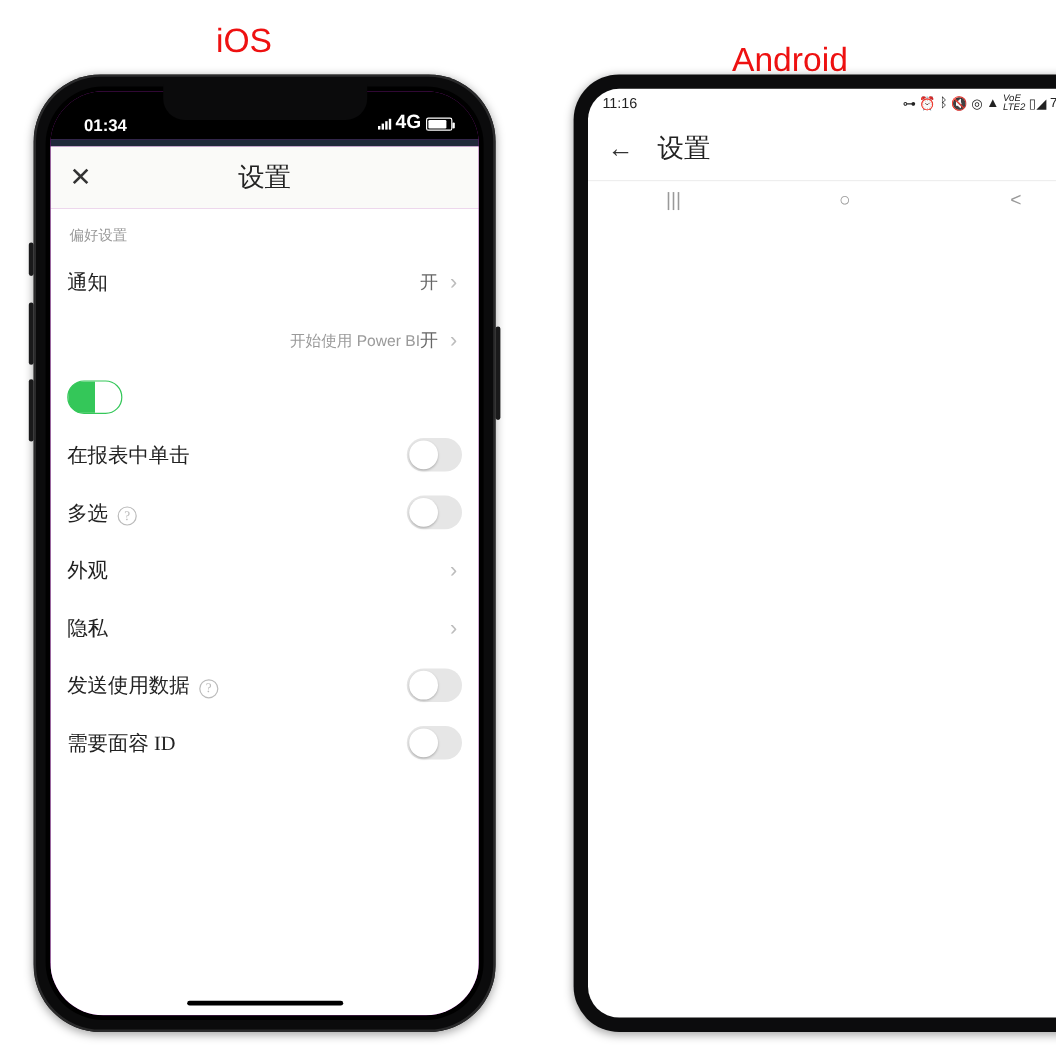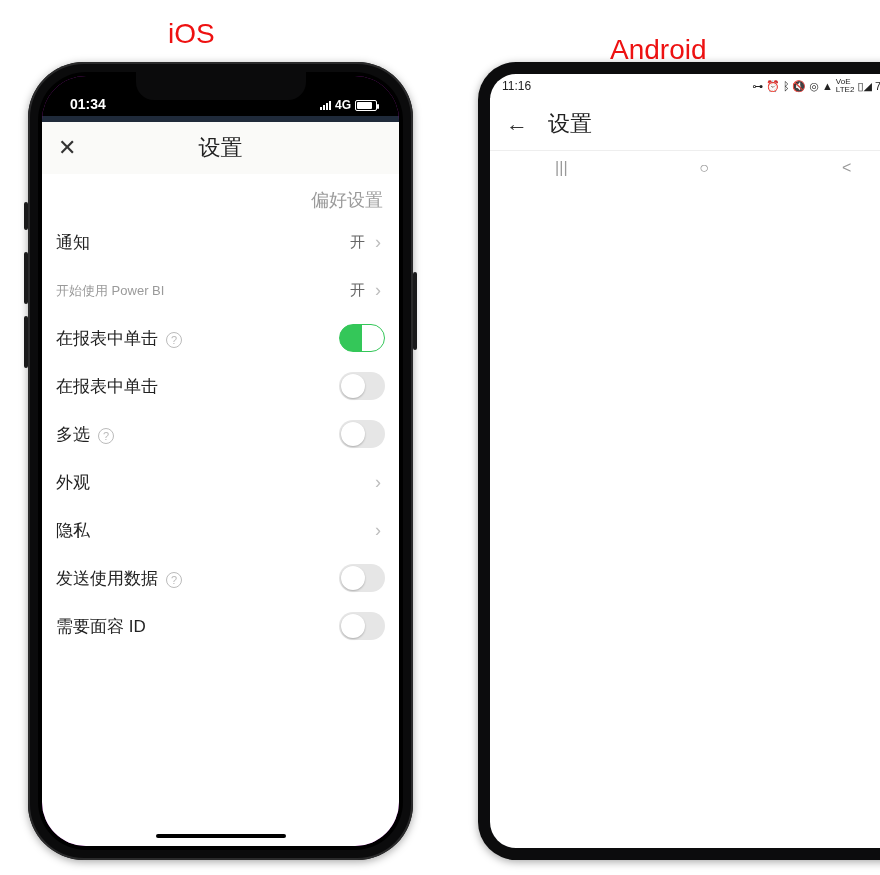--- a/index.html
+++ b/index.html
@@ -72,21 +72,21 @@
   border-top: 1px solid #eee; color: #999;
 }
 .android .navbtn { width: 60px; text-align: center; font-size: 16px; }
 
 
 .ios-status {
   height: 40px; background: #000; color: #fff;
   display: flex; align-items: flex-end; justify-content: space-between;
   padding: 0 22px 4px 28px; font-size: 14px; font-weight: 600;
 }
-.ios-status .right { display: flex; align-items: center; gap: 4px; font-size: 12px; }
+.ios-status .right { display: flex; align-items: center; gap: 4px; font-size: 16px; }
 .ios-nav-thin { height: 6px; background: #1f2a3a; }
 
 .and-status {
   height: 24px; display: flex; align-items: center; justify-content: space-between;
   padding: 0 12px; font-size: 12px; color: #222;
 }
 .and-status .tray { display: flex; align-items: center; gap: 3px; font-size: 11px; }
 
 
 .app-header {
@@ -95,29 +95,29 @@
 }
 .app-header.android-h { background: #fff; }
 .app-header .back { width: 28px; color: #333; font-size: 22px; }
 .app-header .title { flex: 1; text-align: center; font-size: 22px; color: #222; font-weight: 400; }
 .app-header .title.left { text-align: left; padding-left: 14px; font-size: 22px; }
 .app-header .spacer { width: 28px; }
 
 
 .list { flex: 1; overflow: hidden; background: #fff; }
 .section-hdr {
-  padding: 14px 16px 6px; color: #9b9b9b; font-size: 18px; text-align: right;
+  padding: 14px 16px 6px; color: #9b9b9b; font-size: 12px;
 }
 .row {
   display: flex; align-items: center; min-height: 48px;
   padding: 8px 14px; border-bottom: 0 solid transparent;
 }
 .row .labels { flex: 1; min-width: 0; }
-.row .primary { font-size: 17px; color: #222; }
-.row .secondary { font-size: 13px; color: #9a9a9a; margin-top: 2px; }
+.row .primary { font-size: 17px; color: #222; font-family: Liberation Serif, serif; }
+.row .secondary { font-size: 13px; color: #9a9a9a; margin-top: 2px; text-align: right; }
 .row .value { font-size: 15px; color: #666; margin-right: 6px; }
 .row .chev { color: #bdbdbd; font-size: 18px; width: 14px; text-align: center; }
 .row .help {
   display: inline-flex; width: 16px; height: 16px; border: 1.2px solid #bbb;
   border-radius: 50%; color: #bbb; font-size: 11px; align-items: center; justify-content: center;
   margin-left: 8px;
 }
 
 
 .ios-toggle {
@@ -142,21 +142,21 @@
 .batt .fill { position:absolute; inset:1px 4px 1px 1px; background:#fff; border-radius:1px;}
 .sigbars { display:inline-flex; align-items:flex-end; gap:1px; height:10px;}
 .sigbars i { width:2px; background:#fff; display:block;}
 .sigbars i:nth-child(1){height:3px}.sigbars i:nth-child(2){height:5px}
 .sigbars i:nth-child(3){height:7px}.sigbars i:nth-child(4){height:9px}
 </style>
 </head>
 <body>
 <div class="stage">
 
-<div class="os-label" style="left:168px; top:18px;">iOS</div>
+<div class="os-label" style="left:180px; top:18px;">iOS</div>
 <div class="os-label" style="left:610px; top:34px;">Android</div>
 
 <div class="iphone">
   <div class="btn-side btn-mute"></div>
   <div class="btn-side btn-vol1"></div>
   <div class="btn-side btn-vol2"></div>
   <div class="btn-side btn-pwr"></div>
   <div class="bezel"></div>
   <div class="notch"></div>
   <div class="screen">
@@ -194,23 +194,20 @@
             <span class="chev">›</span>
           </div>
           <div class="row">
             <div class="labels">
               <div class="secondary">开始使用 Power BI</div>
             </div>
             <span class="value">开</span>
             <span class="chev">›</span>
           </div>
           <div class="row">
-            <div class="labels">
-              <div class="primary">在报表中单击<span class="help">?</span></div>
-            </div>
             <span class="ios-toggle half"></span>
           </div>
           <div class="row">
             <div class="labels">
               <div class="primary">在报表中单击</div>
             </div>
             <span class="ios-toggle"></span>
           </div>
           <div class="row">
             <div class="labels">
@@ -253,21 +250,21 @@
   <div class="screen">
     <div class="and-status">
       <span>11:16</span>
       <span class="tray">
         <span>⊶</span>
         <span>⏰</span>
         <span>ᛒ</span>
         <span>🔇</span>
         <span>◎</span>
         <span>▲</span>
-        <span style="font-size:8px;line-height:1;">VoE<br>LTE2</span>
+        <span style="font-size:8px;line-height:1;font-style:italic;">VoE<br>LTE2</span>
         <span>▯◢</span>
         <span>74%</span>
         <span>▯</span>
       </span>
     </div>
     <div class="app-header android-h">
       <span class="back">←</span>
       <span class="title left">设置</span>
     </div>
 

